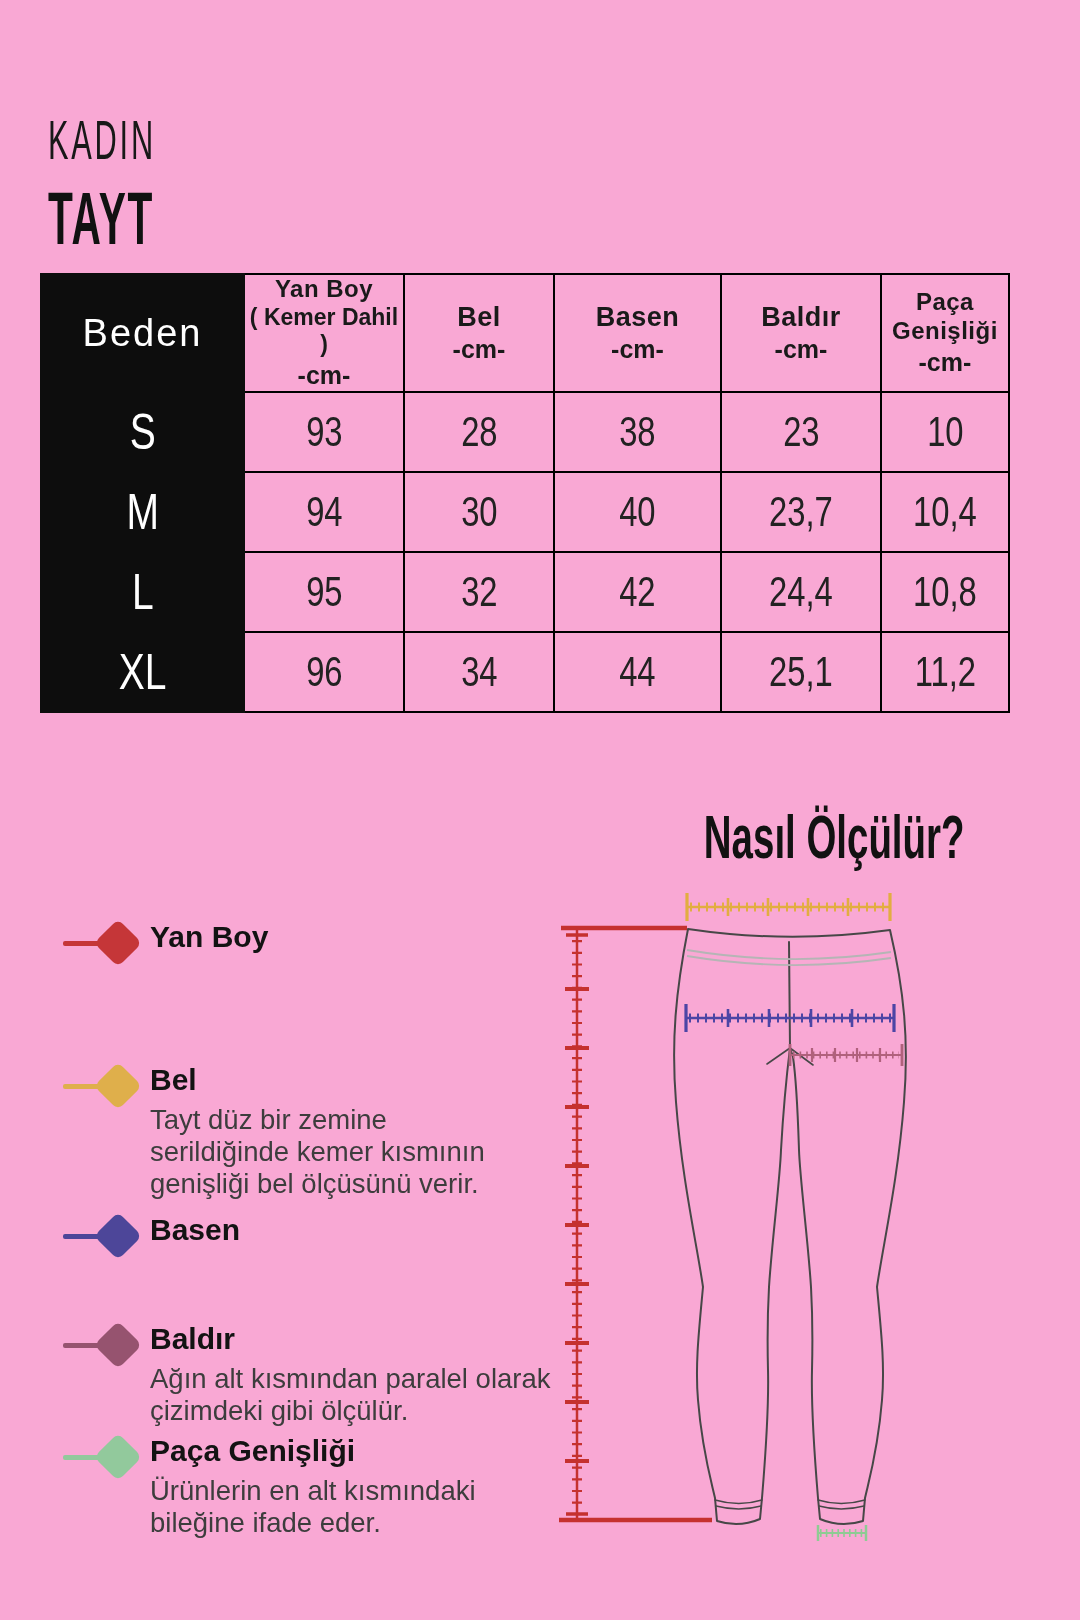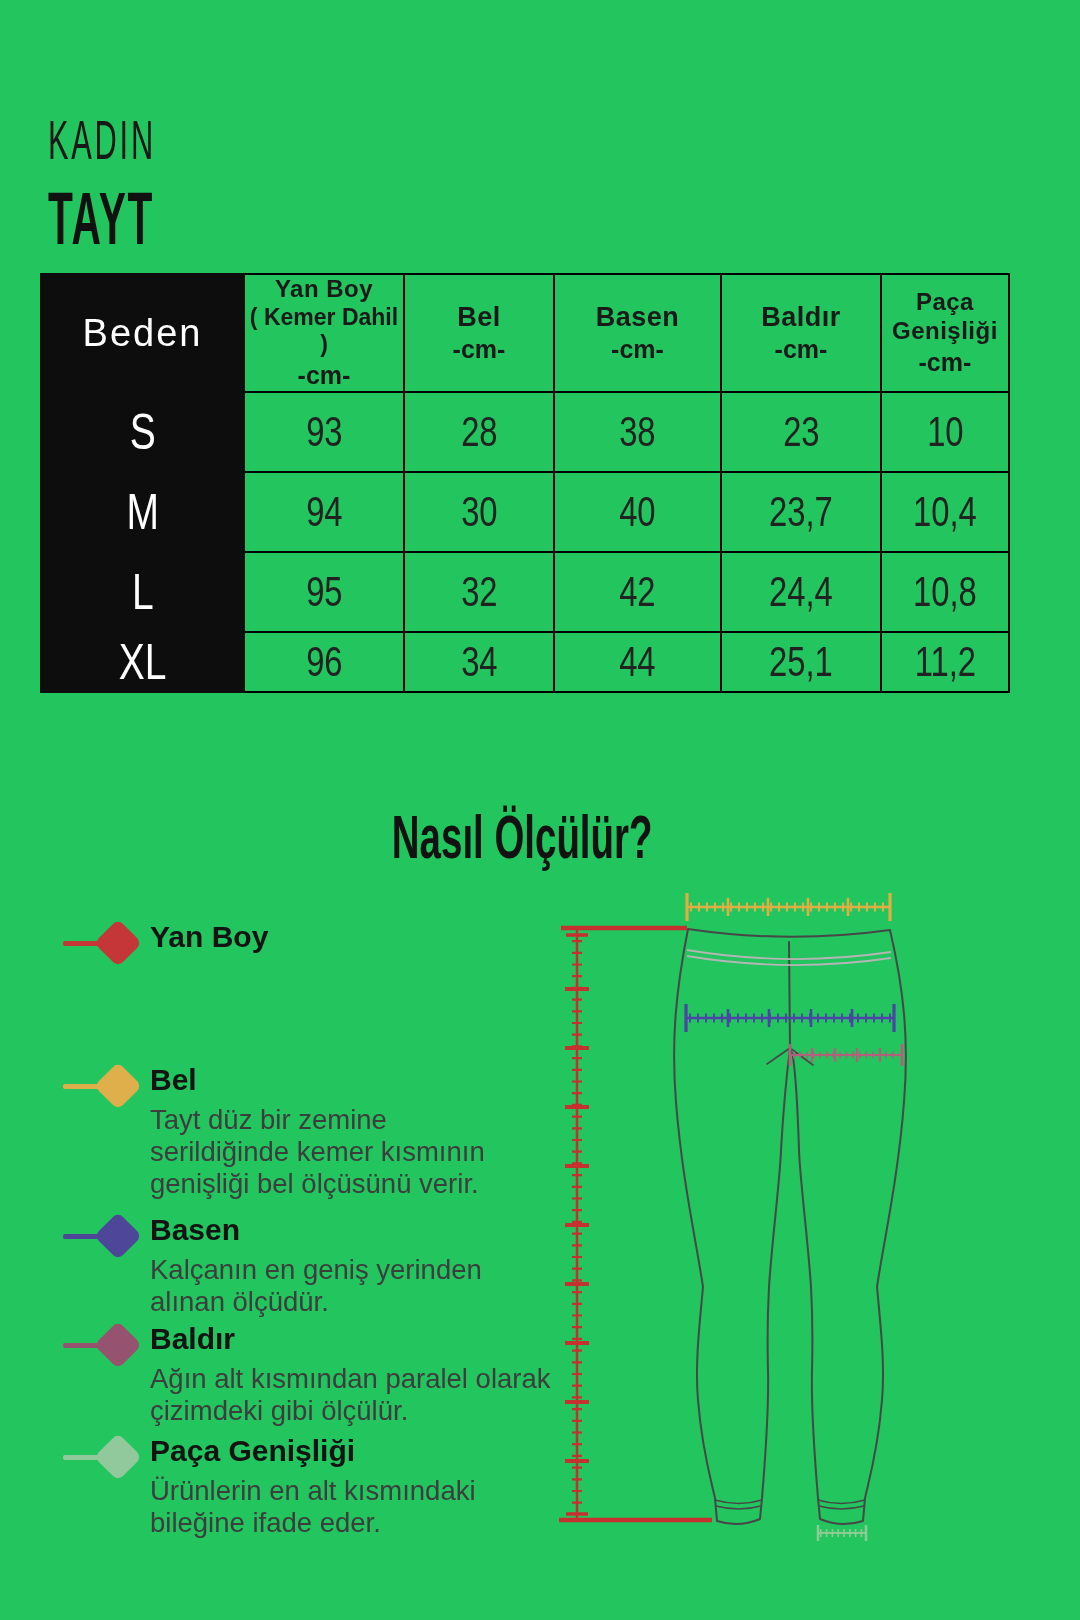--- a/index.html
+++ b/index.html
@@ -1,16 +1,16 @@
 <!DOCTYPE html>
 <html><head>
 <meta charset="utf-8">
 <style>
   html,body{margin:0;padding:0;background:#fff;}
-  .page{position:relative;width:1080px;height:1620px;background:#22c55e;overflow:hidden;
+  .page{position:relative;width:1080px;height:1620px;background:#f9a8d4;overflow:hidden;
         font-family:"Liberation Sans","DejaVu Sans",sans-serif;color:#1a1a1a;}
 
   
   .brand-left{position:absolute;left:48px;top:112px;}
   .cat{font-size:56px;font-weight:400;letter-spacing:5px;color:#181818;
        display:inline-block;transform:scaleX(0.55);transform-origin:left center;line-height:1;}
   .prod{font-size:74px;font-weight:700;letter-spacing:3px;color:#111;
         display:inline-block;transform:scaleX(0.55);transform-origin:left center;line-height:1;margin-top:14px;}
   .brand-right{position:absolute;left:760px;top:88px;width:300px;text-align:center;}
   .logo-svg{display:block;margin:0 auto;}
@@ -23,21 +23,21 @@
   .size-table .black{background:#0d0d0d;color:#fff;border-color:#0d0d0d;}
   .corner{font-size:38px;letter-spacing:2px;font-weight:400;}
   .h-title{font-size:27px;line-height:1.2;letter-spacing:0.5px;}
   .h-small .h-title{font-size:24px;}
   .h-sub{font-size:23px;line-height:1.2;}
   .h-unit{font-size:25px;line-height:1.3;}
   .sizeletter{font-size:50px;color:#fff;display:inline-block;transform:scaleX(0.78);transform-origin:center;}
   .num{font-size:42px;color:#222;display:inline-block;transform:scaleX(0.78);transform-origin:center;}
 
   
-  .htm-title{position:absolute;left:0;top:806px;width:1044px;text-align:center;}
+  .htm-title{position:absolute;left:0;top:806px;width:1044px;text-align:right;}
   .htm-title span{font-size:62px;font-weight:700;color:#121212;display:inline-block;
                   transform:scaleX(0.62);transform-origin:center;line-height:1;white-space:nowrap;}
 
   .legend-item{position:absolute;left:63px;}
   .lg-line{position:absolute;left:0;top:21px;width:47px;height:5px;border-radius:2px;}
   .lg-diamond{position:absolute;left:38px;top:6px;width:34px;height:34px;border-radius:7px;transform:rotate(45deg);}
   .lg-text{margin-left:87px;}
   .lg-title{font-size:30px;font-weight:700;color:#131313;line-height:34px;}
   .lg-desc{font-size:27.5px;color:#3d3d3d;line-height:32px;margin-top:7px;white-space:pre-line;}
 
@@ -105,21 +105,21 @@
       <td><span class="num">10,4</span></td>
     </tr>
     <tr style="height:80px">
       <td class="black"><span class="sizeletter">L</span></td>
       <td><span class="num">95</span></td>
       <td><span class="num">32</span></td>
       <td><span class="num">42</span></td>
       <td><span class="num">24,4</span></td>
       <td><span class="num">10,8</span></td>
     </tr>
-    <tr style="height:60px">
+    <tr style="height:80px">
       <td class="black"><span class="sizeletter">XL</span></td>
       <td><span class="num">96</span></td>
       <td><span class="num">34</span></td>
       <td><span class="num">44</span></td>
       <td><span class="num">25,1</span></td>
       <td><span class="num">11,2</span></td>
     </tr>
   </tbody>
     </table>
 
@@ -142,22 +142,20 @@
       <div class="lg-desc">Tayt düz bir zemine
 serildiğinde kemer kısmının
 genişliği bel ölçüsünü verir.</div>
     </div>
   </div>
   <div class="legend-item" style="top:1213px">
     <span class="lg-line" style="background: rgb(77, 70, 153);"></span>
     <span class="lg-diamond" style="background: rgb(77, 70, 153);"></span>
     <div class="lg-text">
       <div class="lg-title">Basen</div>
-      <div class="lg-desc">Kalçanın en geniş yerinden
-alınan ölçüdür.</div>
     </div>
   </div>
   <div class="legend-item" style="top:1322px">
     <span class="lg-line" style="background: rgb(150, 83, 111);"></span>
     <span class="lg-diamond" style="background: rgb(150, 83, 111);"></span>
     <div class="lg-text">
       <div class="lg-title">Baldır</div>
       <div class="lg-desc">Ağın alt kısmından paralel olarak
 çizimdeki gibi ölçülür.</div>
     </div>

